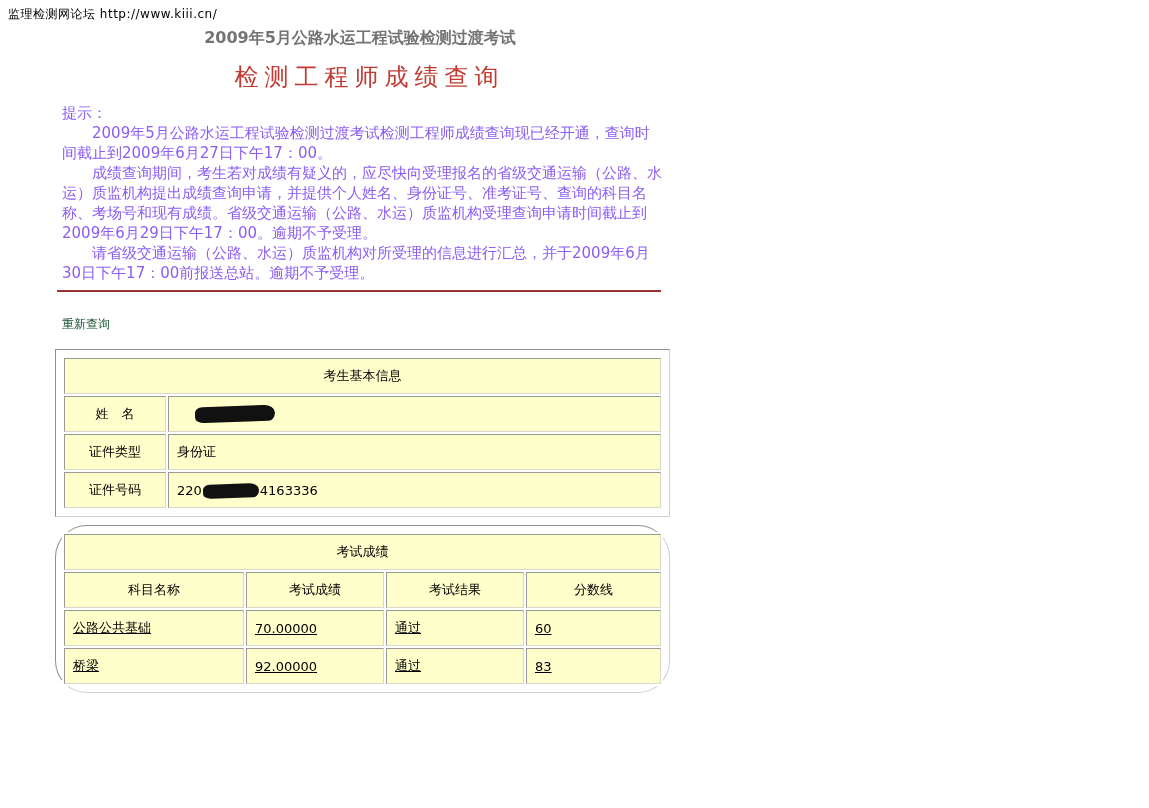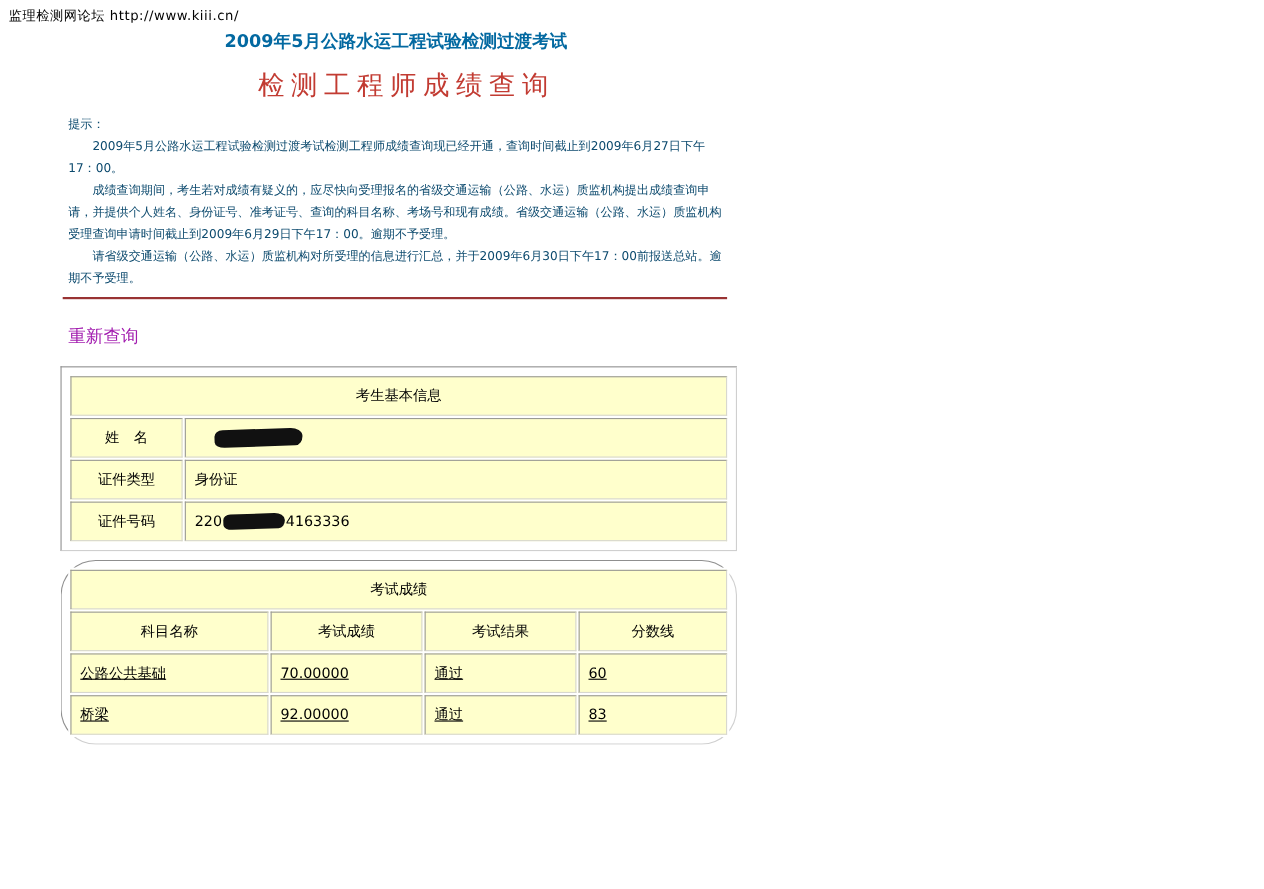--- a/index.html
+++ b/index.html
@@ -22,53 +22,53 @@
     margin: 6px 0 0 8px;
     font-size: 12px;
     color: #000000;
     letter-spacing: 0.5px;
   }
   .exam-title {
     margin-top: 5px;
     text-align: center;
     font-size: 16px;
     font-weight: bold;
-    color: #0369a1;
+    color: #737373;
   }
   .page-title {
     margin: 12px 0 10px 0;
     text-align: center;
     font-family: "DejaVu Serif", "Liberation Serif", serif;
     font-size: 24px;
     font-weight: normal;
     color: #c23b32;
     letter-spacing: 6px;
     padding-left: 19px;
   }
   .notice {
     margin-left: 62px;
     width: 600px;
-    font-size: 11px;
+    font-size: 15px;
     line-height: 20px;
-    color: #0c4a6e;
+    color: #8b5cf6;
   }
   .notice p { margin: 0; }
   .notice p.indent { text-indent: 2em; }
   .red-divider {
     margin: 7px 0 0 57px;
     width: 604px;
     height: 0;
     border: 0;
     border-top: 2px solid #993333;
   }
   .requery {
     display: inline-block;
     margin: 24px 0 0 62px;
-    font-size: 16px;
-    color: #a21caf;
+    font-size: 12px;
+    color: #14532d;
     text-decoration: none;
     cursor: pointer;
   }
 
   .tbl-wrap {
     margin-left: 55px;
     width: 601px;
     border: 1px solid;
     border-color: #8f8f8f #cfcfcf #cfcfcf #8f8f8f;
     background: #ffffff;

